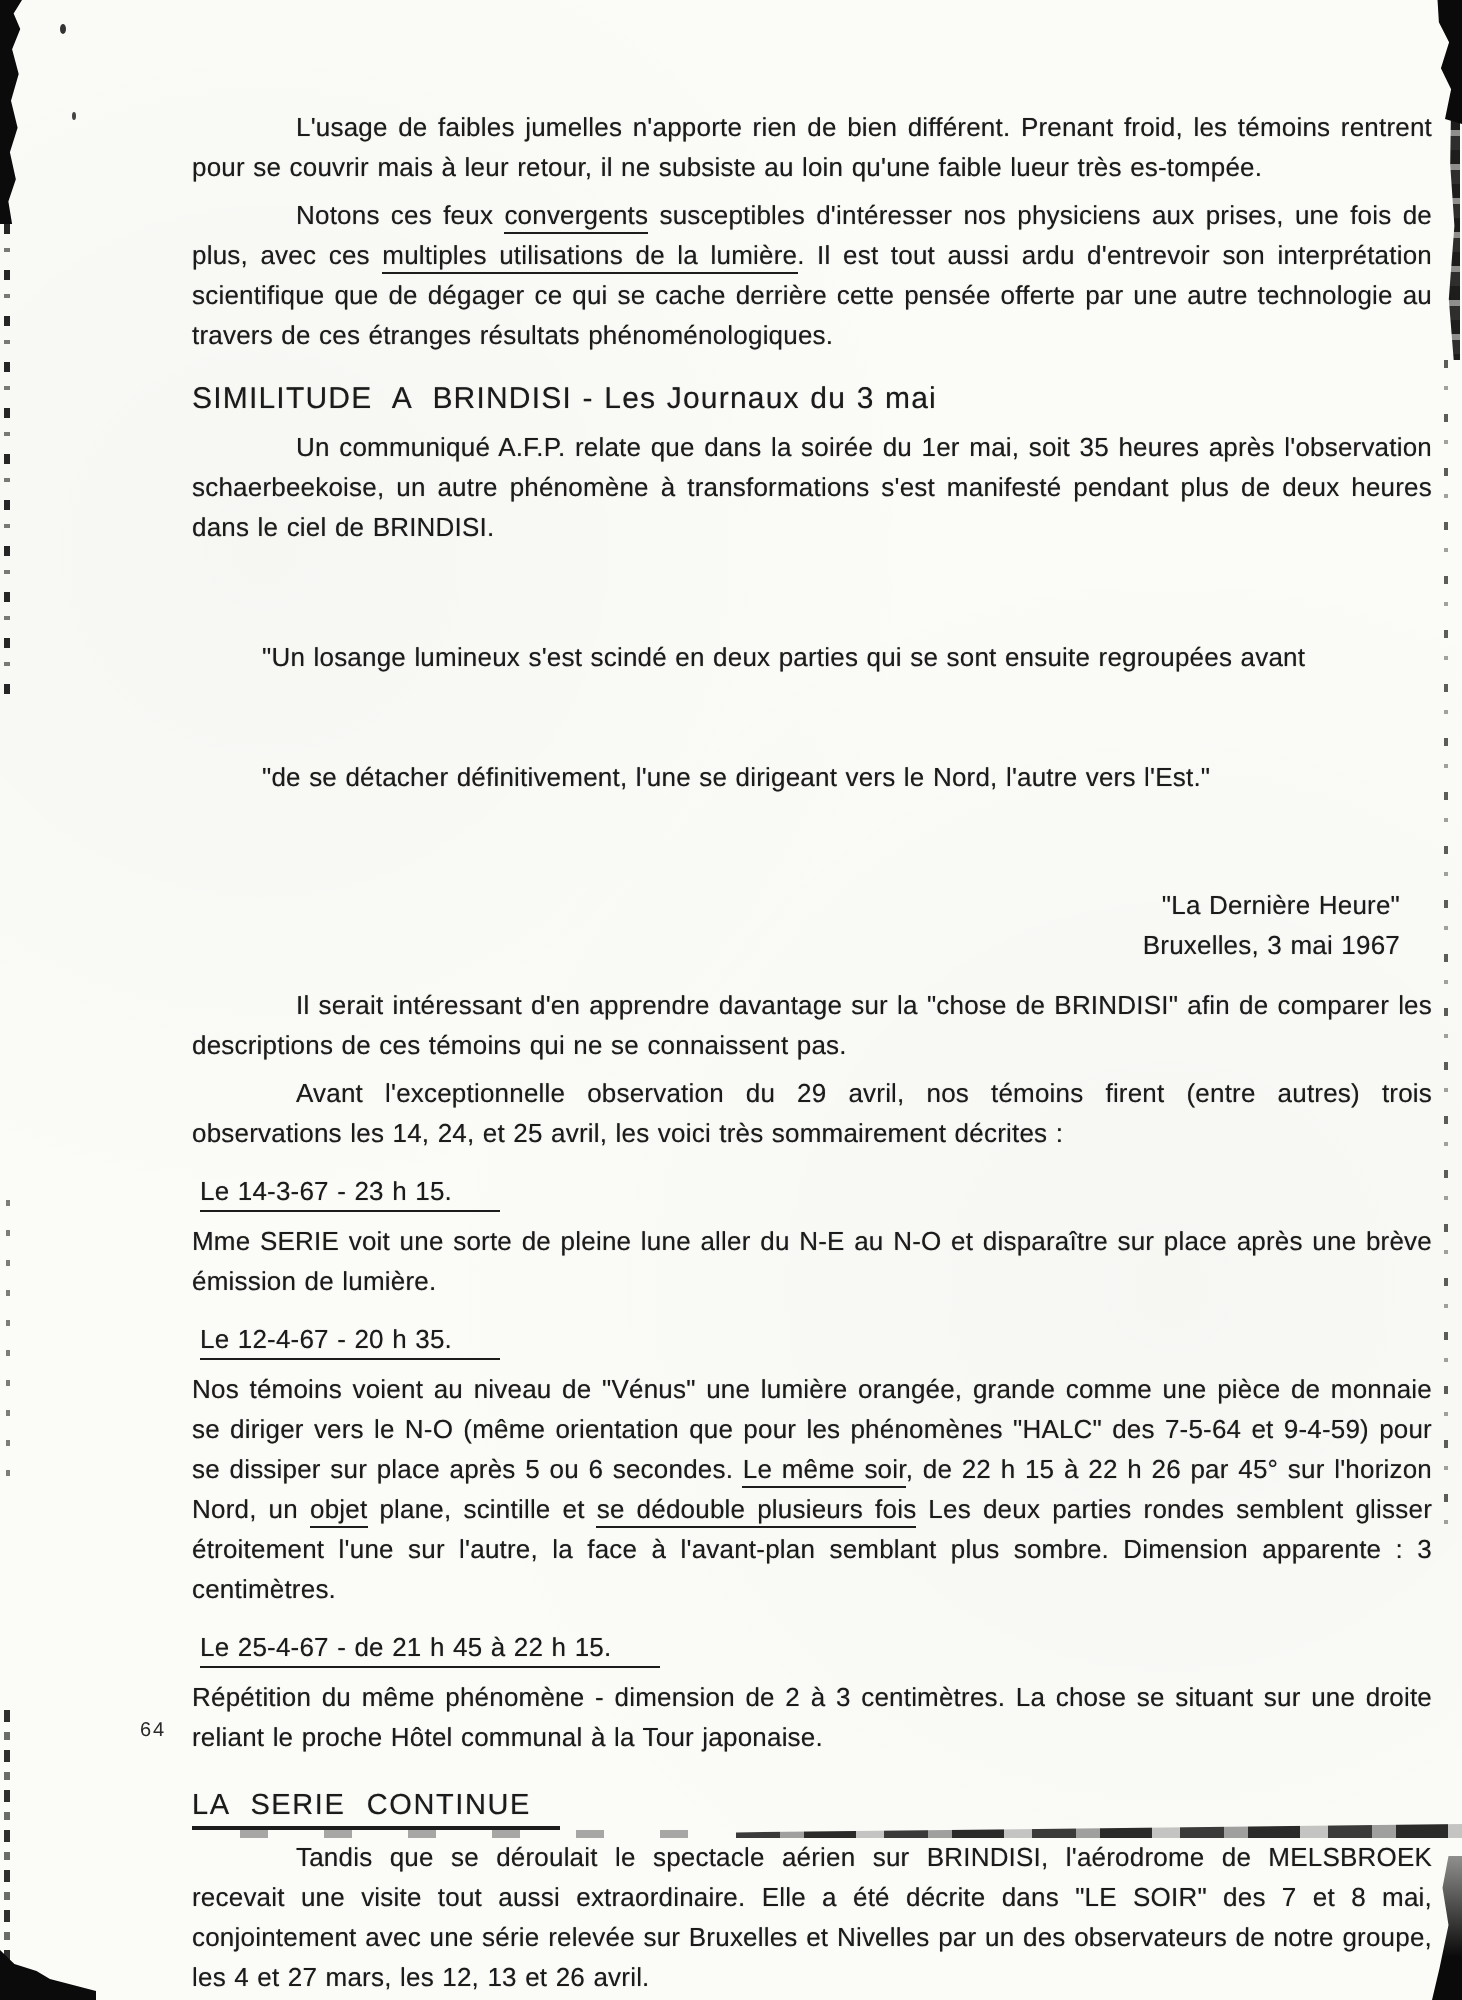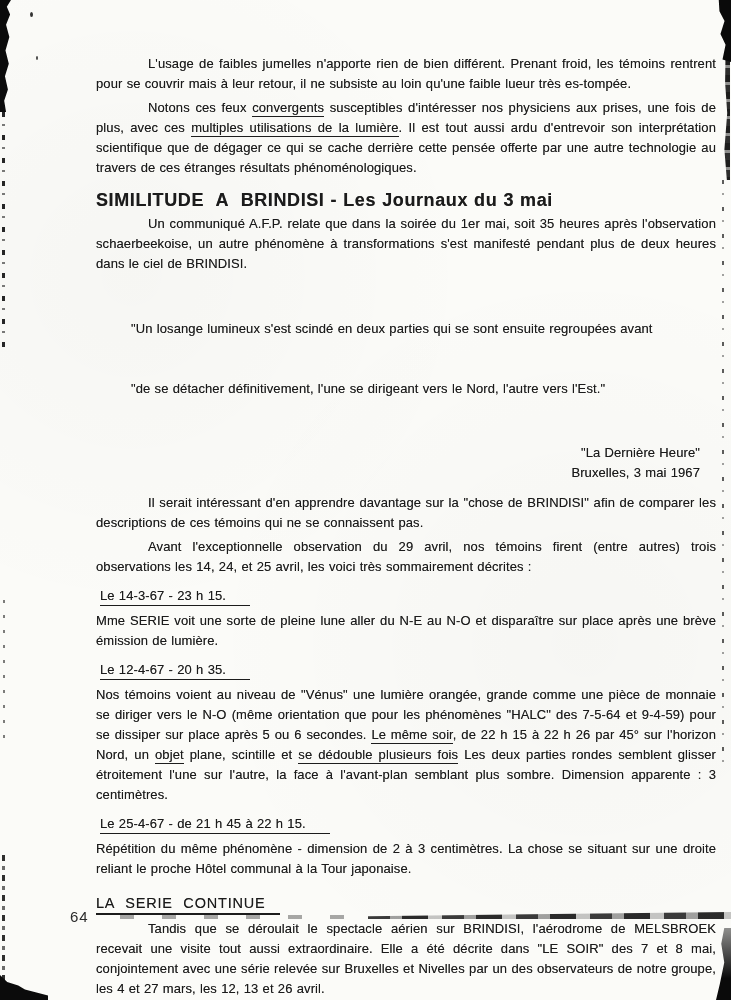--- a/index.html
+++ b/index.html
@@ -37,22 +37,22 @@
     text-align: justify;
   }
   .para.indent { text-indent: 52px; }
   .para.first { margin-top: 0; }
   .u {
     border-bottom: 1.5px solid #1d1d1d;
     padding-bottom: 1px;
   }
   .section-title {
     margin: 12px 0 0 0;
-    font-size: 18px;
-    font-weight: bold;
+    font-size: 15px;
+    font-weight: normal;
     white-space: pre-wrap;
     letter-spacing: 0.6px;
   }
   .date-heading {
     margin: 8px 0 0 4px;
     font-size: 13px;
     font-weight: normal;
     line-height: 22px;
   }
   .date-heading .hl {
@@ -78,22 +78,22 @@
     margin: 5px 0 0 35px;
     white-space: pre-wrap;
   }
   .attribution {
     margin: 4px 16px 0 0;
     text-align: right;
   }
   .page-number {
     position: absolute;
     left: 70px;
-    top: 908px;
-    font-size: 15px;
+    top: 860px;
+    font-size: 10px;
     color: #2a2a2a;
     letter-spacing: 1px;
   }
   
   .art { position: absolute; pointer-events: none; }
   #art-left-top {
     left: 0; top: 0; width: 11px; height: 112px;
     background: #0b0b0b;
     clip-path: polygon(0 0, 100% 0, 62% 6%, 92% 13%, 55% 22%, 85% 33%, 50% 45%, 80% 57%, 45% 68%, 72% 80%, 38% 90%, 55% 100%, 0 100%);
   }

